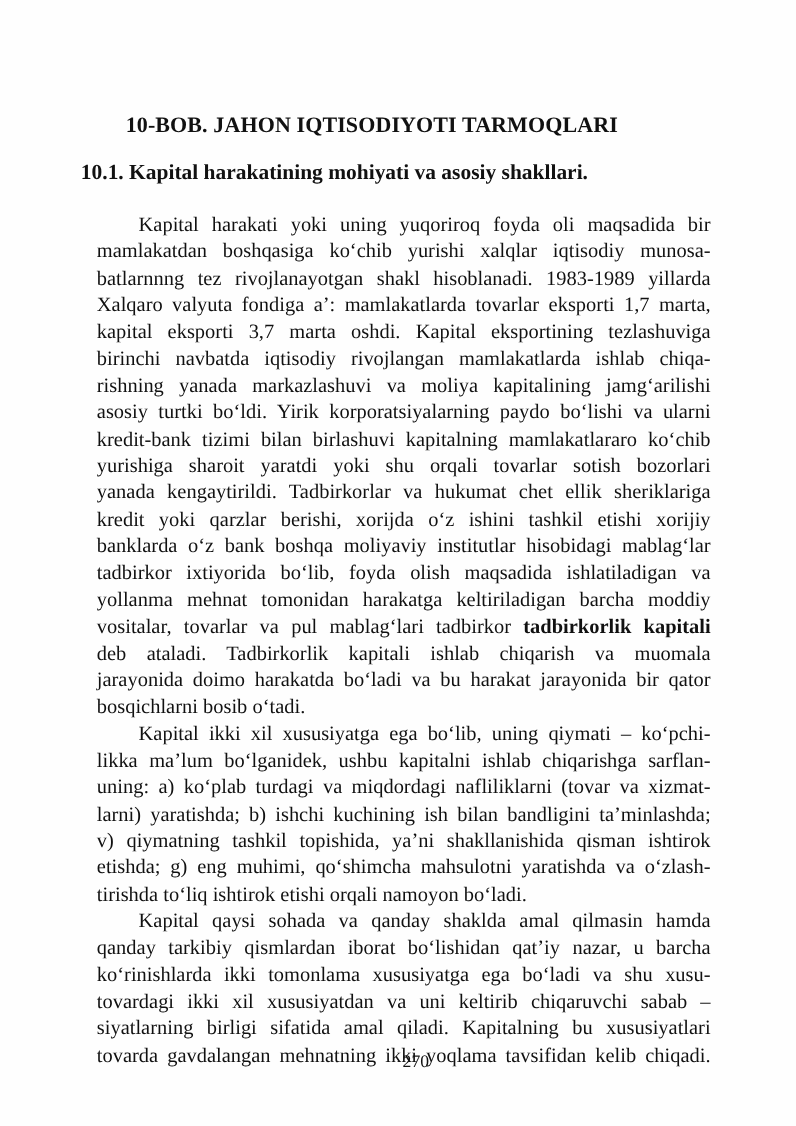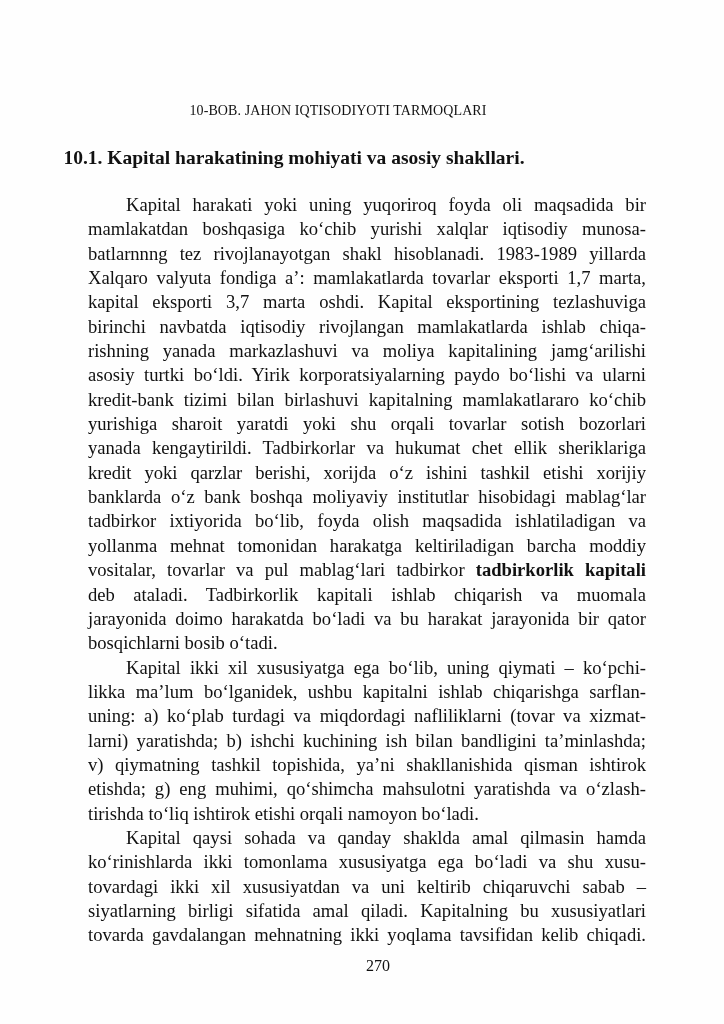--- a/index.html
+++ b/index.html
@@ -4,25 +4,25 @@
 <style>
   html, body { margin: 0; padding: 0; background: #ffffff; }
   body { width: 724px; height: 1024px; position: relative; overflow: hidden; }
   .page {
     position: absolute; left: 0; top: 0; width: 724px; height: 1024px;
     background: #fefefe; color: #111;
     font-family: "Liberation Serif", "DejaVu Serif", serif;
   }
   .chapter-title {
     position: absolute; top: 103px; left: 0; width: 676px;
-    text-align: center; font-weight: normal; font-size: 14px; letter-spacing: 0.1px;
+    text-align: center; font-weight: bold; font-size: 20px; letter-spacing: 0.1px;
     margin: 0;
   }
   .section-title {
-    position: absolute; top: 147px; left: 0; width: 588px;
+    position: absolute; top: 147px; left: 10px; width: 588px;
     text-align: center; font-weight: bold; font-size: 19.5px;
     margin: 0;
   }
   .body-text {
     position: absolute; top: 193px; left: 88px; width: 558px;
     font-size: 18.6px; line-height: 24.35px; text-align: justify;
     hyphens: none;
   }
   .body-text p { margin: 0; text-indent: 38px; }
   .body-text p .line { display: block; text-align: justify; text-align-last: justify; }
@@ -68,20 +68,21 @@
       <span class="line first">Kapital ikki xil xususiyatga ega bo‘lib, uning qiymati – ko‘pchi-</span>
       <span class="line">likka ma’lum bo‘lganidek, ushbu kapitalni ishlab chiqarishga sarflan-</span>
       <span class="line">uning: a) ko‘plab turdagi va miqdordagi nafliliklarni (tovar va xizmat-</span>
       <span class="line">larni) yaratishda; b) ishchi kuchining ish bilan bandligini ta’minlashda;</span>
       <span class="line">v) qiymatning tashkil topishida, ya’ni shakllanishida qisman ishtirok</span>
       <span class="line">etishda; g) eng muhimi, qo‘shimcha mahsulotni yaratishda va o‘zlash-</span>
       <span class="line last">tirishda to‘liq ishtirok etishi orqali namoyon bo‘ladi.</span>
     </p>
     <p>
       <span class="line first">Kapital qaysi sohada va qanday shaklda amal qilmasin hamda</span>
+      <span class="line">qanday tarkibiy qismlardan iborat bo‘lishidan qat’iy nazar, u barcha</span>
       <span class="line">ko‘rinishlarda ikki tomonlama xususiyatga ega bo‘ladi va shu xusu-</span>
       <span class="line">tovardagi ikki xil xususiyatdan va uni keltirib chiqaruvchi sabab –</span>
       <span class="line">siyatlarning birligi sifatida amal qiladi. Kapitalning bu xususiyatlari</span>
       <span class="line">tovarda gavdalangan mehnatning ikki yoqlama tavsifidan kelib chiqadi.</span>
     </p>
   </div>
 
   <div class="page-number">270</div>
 </div>
 

